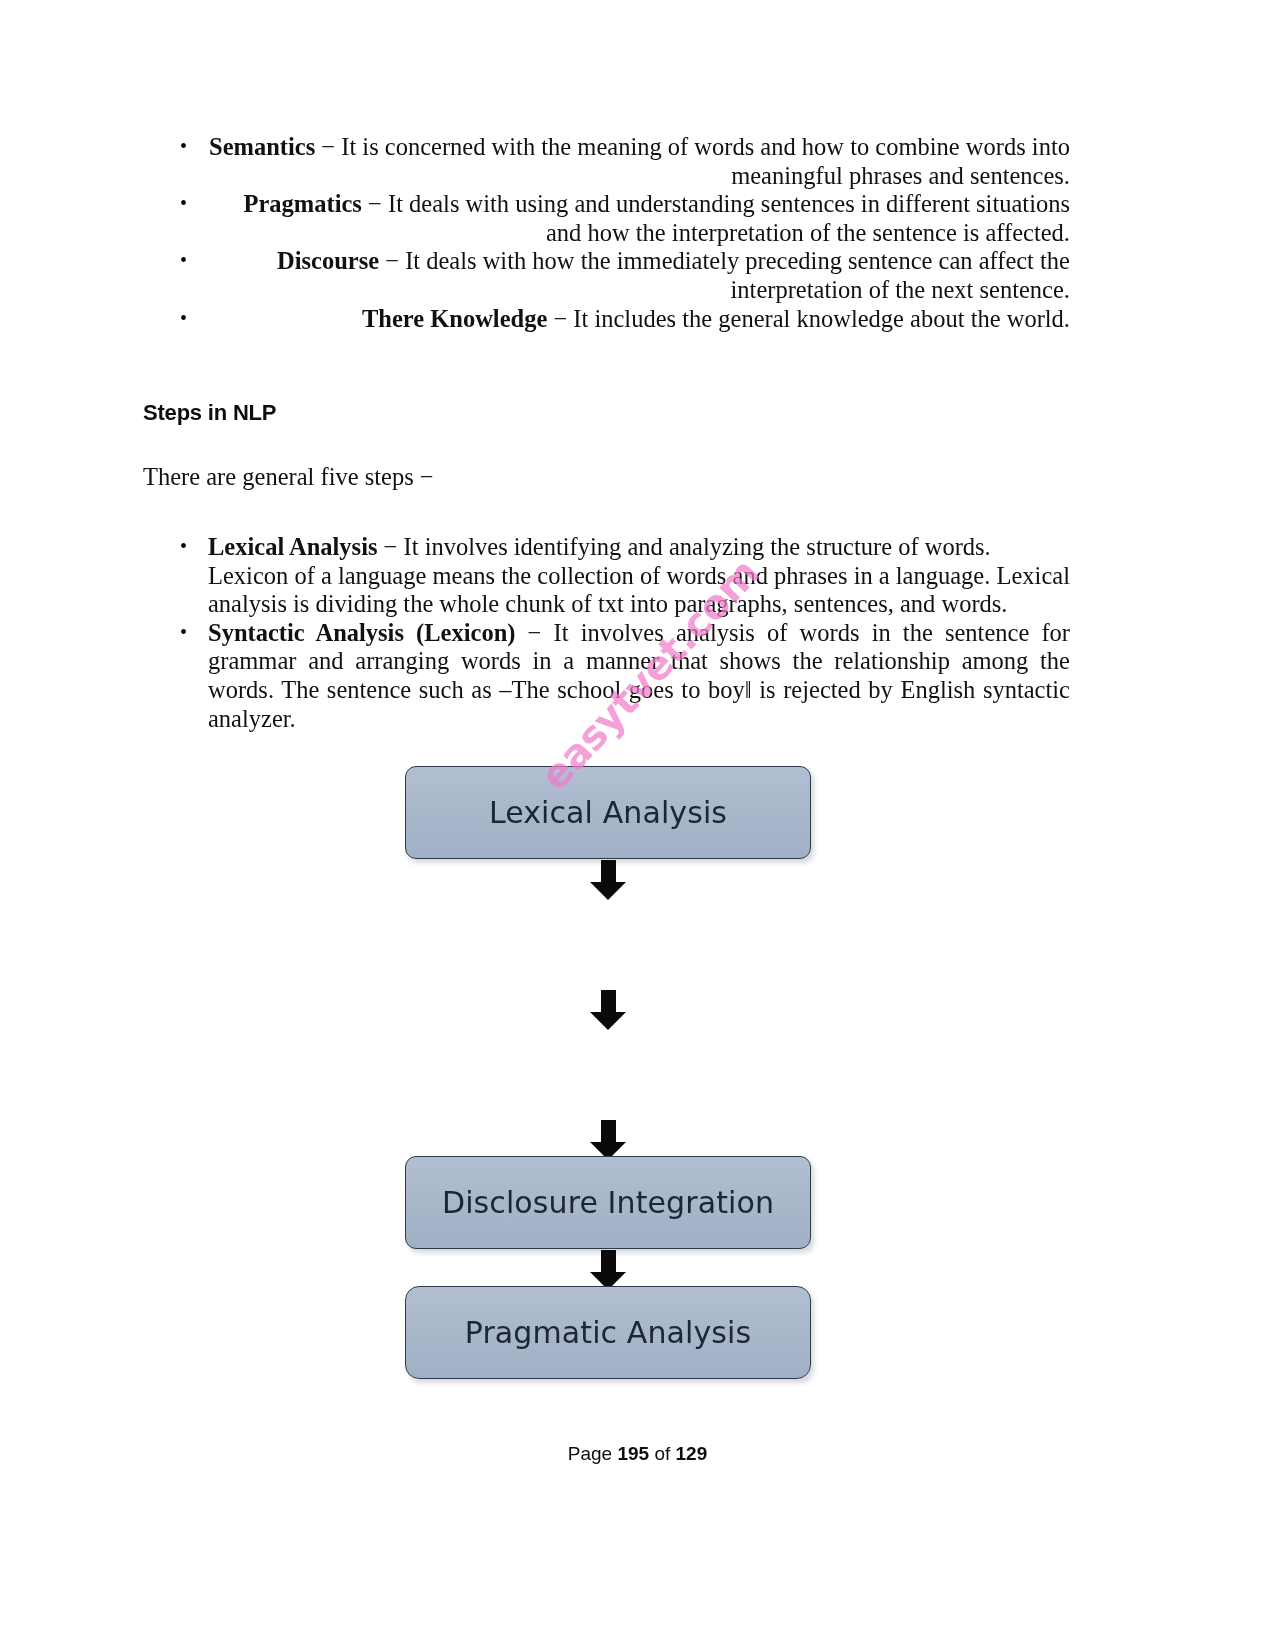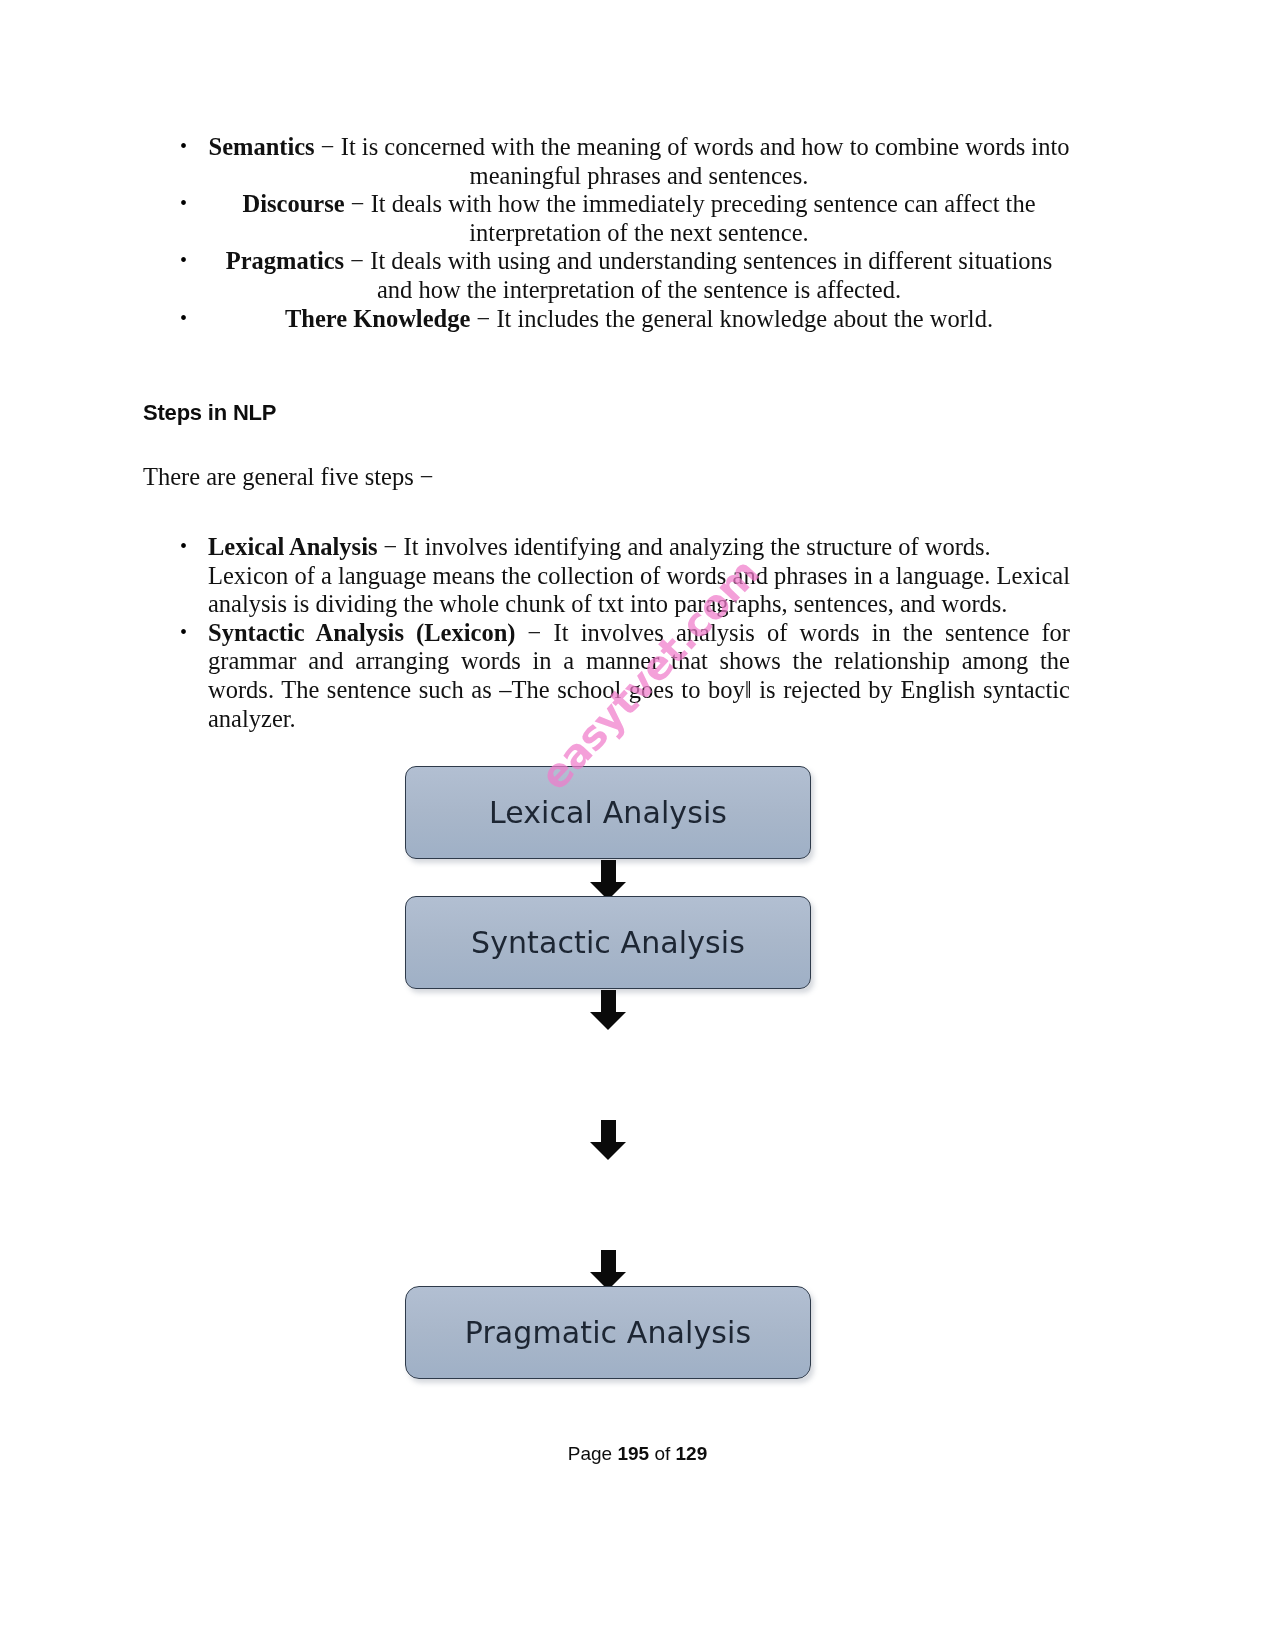--- a/index.html
+++ b/index.html
@@ -30,21 +30,21 @@
     position: absolute;
     list-style: none;
     margin: 0;
     padding: 0;
   }
   .bullet-item {
     position: relative;
     padding-left: 68px;
     font-size: 24.5px;
     line-height: 28.6px;
-    text-align: center;
+    text-align: right;
     color: #111;
   }
   .bullet-item::before {
     content: "\2022";
     position: absolute;
     left: 40px;
     top: -1px;
     font-size: 20px;
     line-height: 28.6px;
     color: #000;
@@ -197,28 +197,28 @@
 
 <div class="page">
 
   <ul class="bullet-list" id="list-top">
     <li class="bullet-item">
       <b>Semantics</b>
       <span>−</span>
       <span>It is concerned with the meaning of words and how to combine words into meaningful phrases and sentences.</span>
     </li>
     <li class="bullet-item">
+      <b>Pragmatics</b>
+      <span>−</span>
+      <span>It deals with using and understanding sentences in different situations and how the interpretation of the sentence is affected.</span>
+    </li>
+    <li class="bullet-item">
       <b>Discourse</b>
       <span>−</span>
       <span>It deals with how the immediately preceding sentence can affect the interpretation of the next sentence.</span>
-    </li>
-    <li class="bullet-item">
-      <b>Pragmatics</b>
-      <span>−</span>
-      <span>It deals with using and understanding sentences in different situations and how the interpretation of the sentence is affected.</span>
     </li>
     <li class="bullet-item">
       <b>There Knowledge</b>
       <span>−</span>
       <span>It includes the general knowledge about the world.</span>
     </li>
   </ul>
 
   <div class="section-heading">Steps in NLP</div>
 
@@ -240,33 +240,33 @@
   <div class="flowchart">
 
     <div class="flow-node n0">
       <span>Lexical Analysis</span>
     </div>
     <div class="flow-arrow a0">
       <div class="shaft"></div>
       <div class="head"></div>
     </div>
 
-    <div class="flow-node n1">
-      <span>Syntactic Analysis</span>
-    </div>
     <div class="flow-arrow a1">
       <div class="shaft"></div>
       <div class="head"></div>
     </div>
 
     <div class="flow-arrow a2">
       <div class="shaft"></div>
       <div class="head"></div>
     </div>
 
+    <div class="flow-node n3">
+      <span>Disclosure Integration</span>
+    </div>
     <div class="flow-arrow a3">
       <div class="shaft"></div>
       <div class="head"></div>
     </div>
 
     <div class="flow-node n4">
       <span>Pragmatic Analysis</span>
     </div>
 
   </div>

